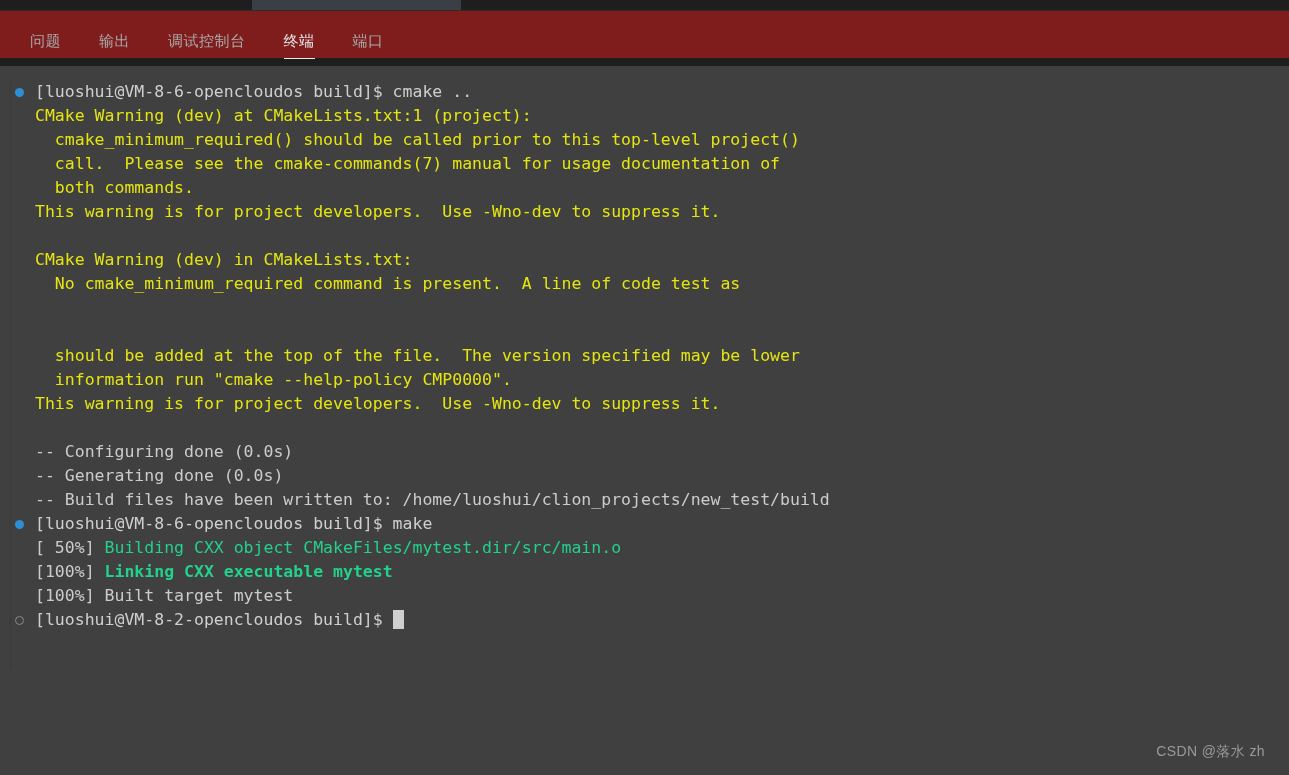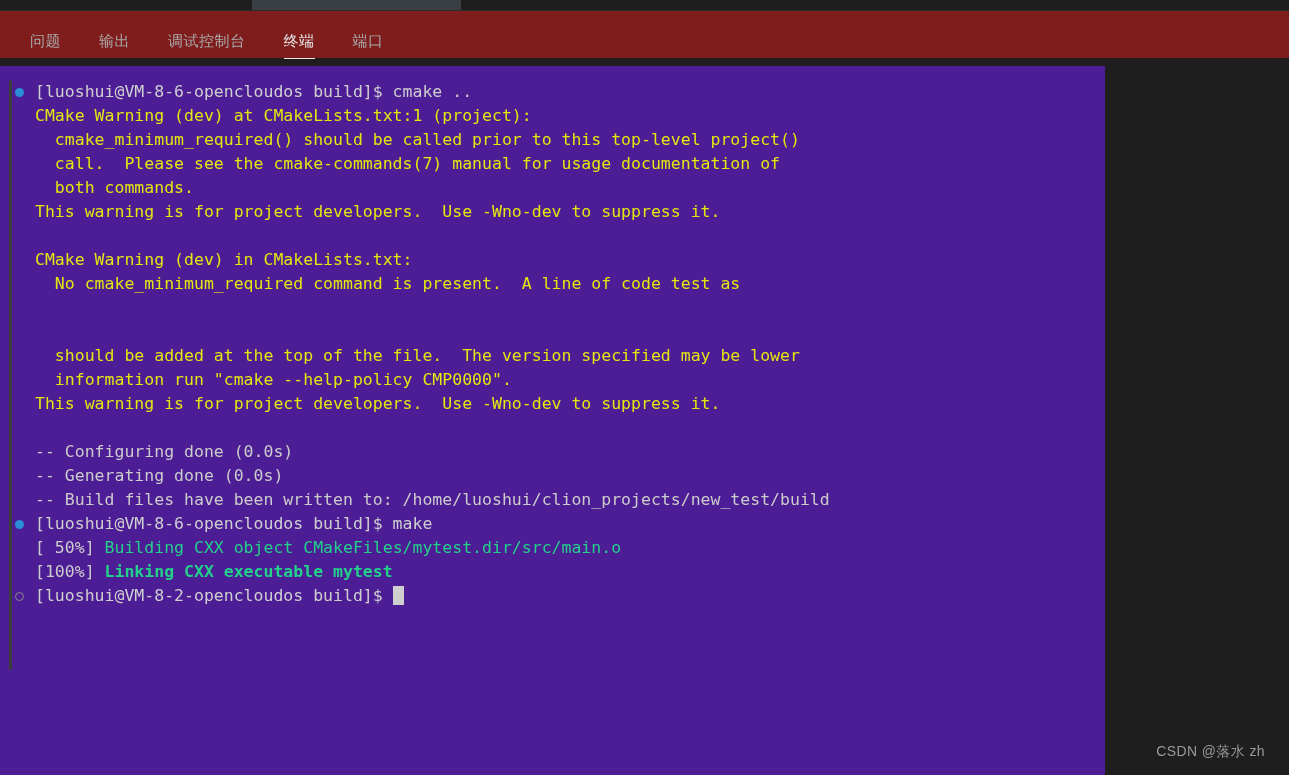--- a/index.html
+++ b/index.html
@@ -34,22 +34,22 @@
     white-space:nowrap;
   }
   .panel-tab.active { color:#e7e7e7; }
   .panel-tab.active::after {
     content:""; position:absolute; left:0; right:0; bottom:0;
     height:1.5px; background:#e7e7e7;
   }
 
   
   .terminal {
-    position:absolute; top:66px; left:0; width:1105px; height:709px;
-    background:#4c1d95;
+    position:absolute; top:66px; left:0; width:1289px; height:709px;
+    background:#404040;
     overflow:hidden;
   }
   .term-scroll-track {
     position:absolute; left:9px; top:14px; width:3px; height:590px;
     background:#3d3d3d; border-radius:2px;
   }
   .lines { position:absolute; left:0; top:14px; width:1289px; }
 
   .line {
     position:relative;
@@ -121,18 +121,19 @@
         <div class="line"><span class="c-warn">  should be added at the top of the file.  The version specified may be lower</span></div>
         <div class="line"><span class="c-warn">  information run "cmake --help-policy CMP0000".</span></div>
         <div class="line"><span class="c-warn">This warning is for project developers.  Use -Wno-dev to suppress it.</span></div>
         <div class="line"><span class="c-warn"></span></div>
         <div class="line"><span class="c-white">-- Configuring done (0.0s)</span></div>
         <div class="line"><span class="c-white">-- Generating done (0.0s)</span></div>
         <div class="line"><span class="c-white">-- Build files have been written to: /home/luoshui/clion_projects/new_test/build</span></div>
         <div class="line"><span class="gutter-dot filled"></span><span class="c-prompt">[luoshui@VM-8-6-opencloudos build]$ make</span></div>
         <div class="line"><span class="c-white">[ 50%] </span><span class="c-green">Building CXX object CMakeFiles/mytest.dir/src/main.o</span></div>
         <div class="line"><span class="c-white">[100%] </span><span class="c-green-b">Linking CXX executable mytest</span></div>
+        <div class="line"><span class="c-white">[100%] Built target mytest</span></div>
         <div class="line"><span class="gutter-dot hollow"></span><span class="c-prompt">[luoshui@VM-8-2-opencloudos build]$ </span><span class="cursor"></span></div>
       </div>
   </div>
 
   <div class="watermark">CSDN @落水 zh</div>
 </div>
 
 </body></html>

